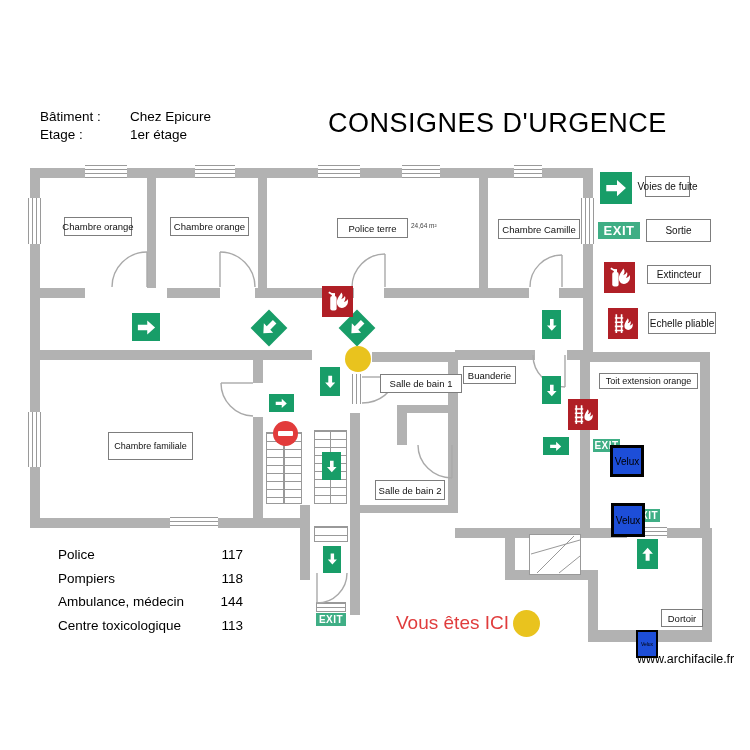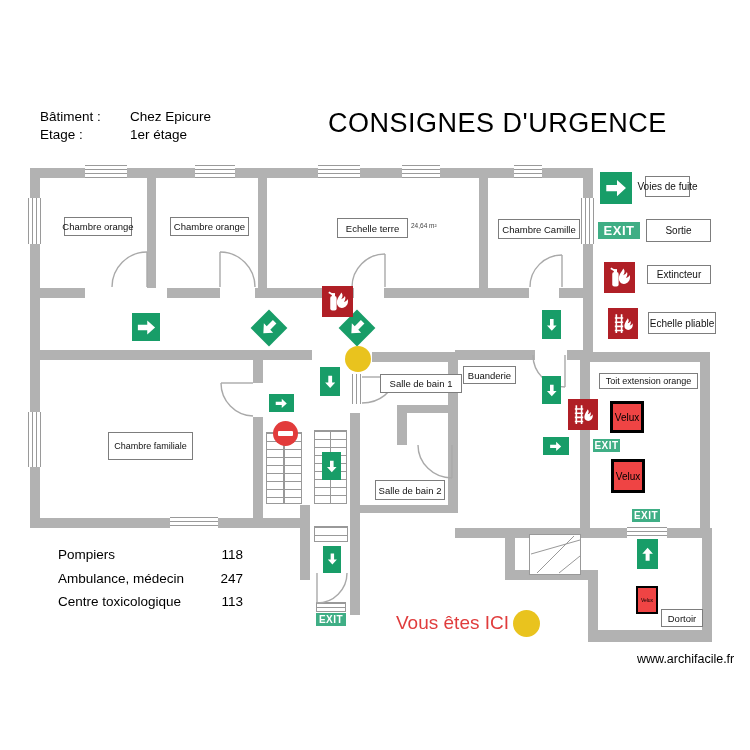--- a/index.html
+++ b/index.html
@@ -9,22 +9,22 @@
   #plan-svg{position:absolute;left:0;top:0;z-index:4;pointer-events:none;}
   .wall{position:absolute;background:var(--wall);z-index:2;}
   .win{position:absolute;background:#fff;z-index:3;}
   .win.h{background-image:repeating-linear-gradient(to bottom,#9a9a9a 0 1px,transparent 1px 4px);}
   .win.v{background-image:repeating-linear-gradient(to right,#9a9a9a 0 1px,transparent 1px 4px);}
   .stair{position:absolute;background-color:#fff;border:1px solid #999;z-index:3;box-sizing:border-box;}
   .roomlabel{position:absolute;background:#fff;border:1px solid #7d7d7d;z-index:7;
              display:flex;align-items:center;justify-content:center;white-space:nowrap;
              box-sizing:border-box;color:#111;}
   .legendlabel{font-size:10px;}
-  .veluxbox{position:absolute;background:#ef4444;border:3px solid #000;z-index:7;box-sizing:border-box;
-            display:flex;align-items:center;justify-content:center;white-space:nowrap;}
+  .veluxbox{position:absolute;background:#1d4ed8;border:3px solid #000;z-index:7;box-sizing:border-box;
+            display:flex;align-items:center;justify-content:center;white-space:nowrap;margin-top:44px;}
   .arealabel{position:absolute;font-size:6.5px;color:#444;z-index:7;white-space:nowrap;}
   .icon-green{position:absolute;background:var(--green);z-index:6;display:flex;align-items:center;justify-content:center;}
   .icon-green svg{width:82%;height:82%;display:block;}
   .diamond{transform:rotate(45deg);}
   .icon-red{position:absolute;background:var(--red);z-index:6;display:flex;align-items:center;justify-content:center;}
   .icon-red svg{width:88%;height:88%;display:block;}
   .exit-sign{position:absolute;background:var(--exitg);color:#fff;font-weight:700;z-index:6;
              display:flex;align-items:center;justify-content:center;box-shadow:inset 0 0 0 1px #fff;
              letter-spacing:.5px;box-sizing:border-box;}
   .noentry{position:absolute;background:var(--alert);border-radius:50%;z-index:6;
@@ -127,21 +127,21 @@
     <div class="win h" style="left: 170px; top: 517px; width: 48px; height: 12px;"></div>
     <div class="win v" style="left: 352px; top: 374px; width: 12px; height: 30px;"></div>
     <div class="win h" style="left: 627px; top: 527px; width: 40px; height: 12px;"></div>
     <div class="stair" style="left: 266px; top: 432px; width: 36px; height: 72px; background-image: linear-gradient(to right, transparent calc(50% - 0.7px), rgb(153, 153, 153) calc(50% - 0.7px), rgb(153, 153, 153) calc(50% + 0.7px), transparent calc(50% + 0.7px)), repeating-linear-gradient(rgb(153, 153, 153) 0px, rgb(153, 153, 153) 1px, transparent 1px, transparent 8px);"></div>
     <div class="stair" style="left: 314px; top: 430px; width: 33px; height: 74px; background-image: linear-gradient(to right, transparent calc(50% - 0.7px), rgb(153, 153, 153) calc(50% - 0.7px), rgb(153, 153, 153) calc(50% + 0.7px), transparent calc(50% + 0.7px)), repeating-linear-gradient(rgb(153, 153, 153) 0px, rgb(153, 153, 153) 1px, transparent 1px, transparent 8px);"></div>
     <div class="stair" style="left: 314px; top: 526px; width: 34px; height: 16px; background-image: repeating-linear-gradient(rgb(153, 153, 153) 0px, rgb(153, 153, 153) 1px, transparent 1px, transparent 8px);"></div>
     <div class="stair" style="left: 316px; top: 602px; width: 30px; height: 12px; background-image: repeating-linear-gradient(rgb(153, 153, 153) 0px, rgb(153, 153, 153) 1px, transparent 1px, transparent 4px);"></div>
     <div class="stair" style="left: 529px; top: 534px; width: 52px; height: 41px;"></div>
     <div class="roomlabel" style="left: 64px; top: 217px; width: 68px; height: 19px; font-size: 9.5px;">Chambre orange</div>
     <div class="roomlabel" style="left: 170px; top: 217px; width: 79px; height: 19px; font-size: 9.5px;">Chambre orange</div>
-    <div class="roomlabel" style="left: 337px; top: 218px; width: 71px; height: 20px; font-size: 9.5px;">Echelle terre</div>
+    <div class="roomlabel" style="left: 337px; top: 218px; width: 71px; height: 20px; font-size: 9.5px;">Police terre</div>
     <div class="roomlabel" style="left: 498px; top: 219px; width: 82px; height: 20px; font-size: 9.5px;">Chambre Camille</div>
     <div class="roomlabel" style="left: 108px; top: 432px; width: 85px; height: 28px; font-size: 9px;">Chambre familiale</div>
     <div class="roomlabel" style="left: 380px; top: 374px; width: 82px; height: 19px; font-size: 9.5px;">Salle de bain 1</div>
     <div class="roomlabel" style="left: 375px; top: 480px; width: 70px; height: 20px; font-size: 9.5px;">Salle de bain 2</div>
     <div class="roomlabel" style="left: 463px; top: 366px; width: 53px; height: 18px; font-size: 9.5px;">Buanderie</div>
     <div class="roomlabel" style="left: 599px; top: 373px; width: 99px; height: 16px; font-size: 9px;">Toit extension orange</div>
     <div class="roomlabel" style="left: 661px; top: 609px; width: 42px; height: 18px; font-size: 9.5px;">Dortoir</div>
     <div class="arealabel" style="left: 411px; top: 222px;">24,64 m²</div>
     <div class="veluxbox" style="left: 610px; top: 401px; width: 34px; height: 32px; border-width: 3px; font-size: 10px;">Velux</div>
     <div class="veluxbox" style="left: 611px; top: 459px; width: 34px; height: 34px; border-width: 3px; font-size: 10px;">Velux</div>
@@ -254,26 +254,30 @@
         <path d="M5 3.5h1.5v17H5zM9.8 3.5h1.5v17H9.8z" fill="#fff"></path>
         <path d="M4.4 6.2h7.6v1.4H4.4zM4.4 10h7.6v1.4H4.4zM4.4 13.8h7.6v1.4H4.4zM4.4 17.6h7.6v1.4H4.4z" fill="#fff"></path>
         <path d="M16.2 7.2c1.3 1.8.9 3.1-.1 4.5 1.3-.3 2-1 2.5-2.1.7 1.6.2 2.8-.7 4.2 1.4-.3 2.2-1.1 2.6-2.1.7 2.2-.1 4.4-2 5.5-1.6.9-3.4.7-4.5-.5-1.3-1.5-1.1-3.7-.1-5.7.8-1.5 1.7-2.5 2.3-3.8z" fill="#fff"></path>
       </svg>
     </div>
     <div class="roomlabel legendlabel" style="left: 648px; top: 312px; width: 68px; height: 22px;">Echelle pliable</div>
   </div>
 
 <div id="phones">
     <div class="ph-row">
+      <span>Police</span>
+      <span>117</span>
+    </div>
+    <div class="ph-row">
       <span>Pompiers</span>
       <span>118</span>
     </div>
     <div class="ph-row">
       <span>Ambulance, médecin</span>
-      <span>247</span>
+      <span>144</span>
     </div>
     <div class="ph-row">
       <span>Centre toxicologique</span>
       <span>113</span>
     </div>
   </div>
 <div id="youhere">Vous êtes ICI</div>
 <div id="site">www.archifacile.fr</div>
 
 </body></html>

